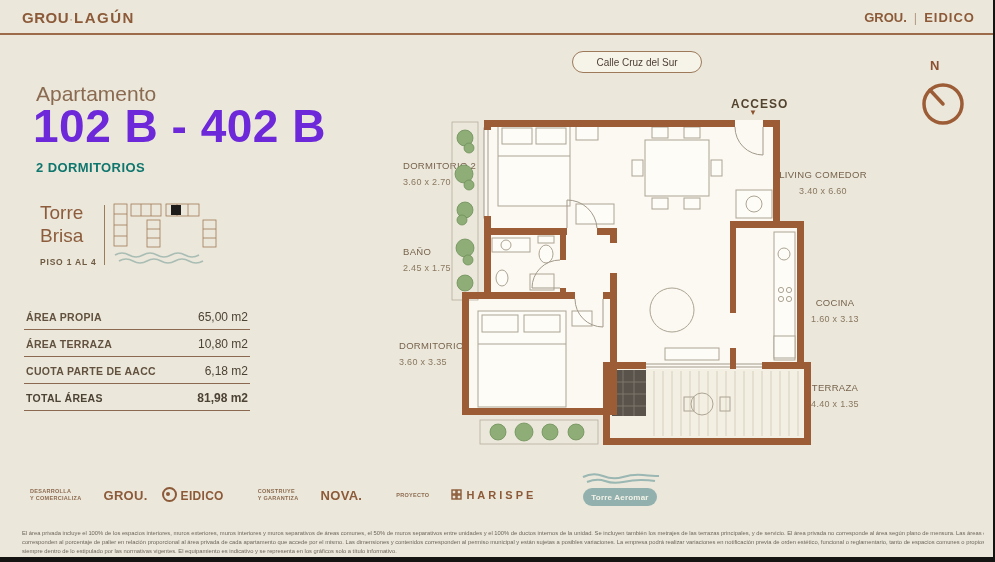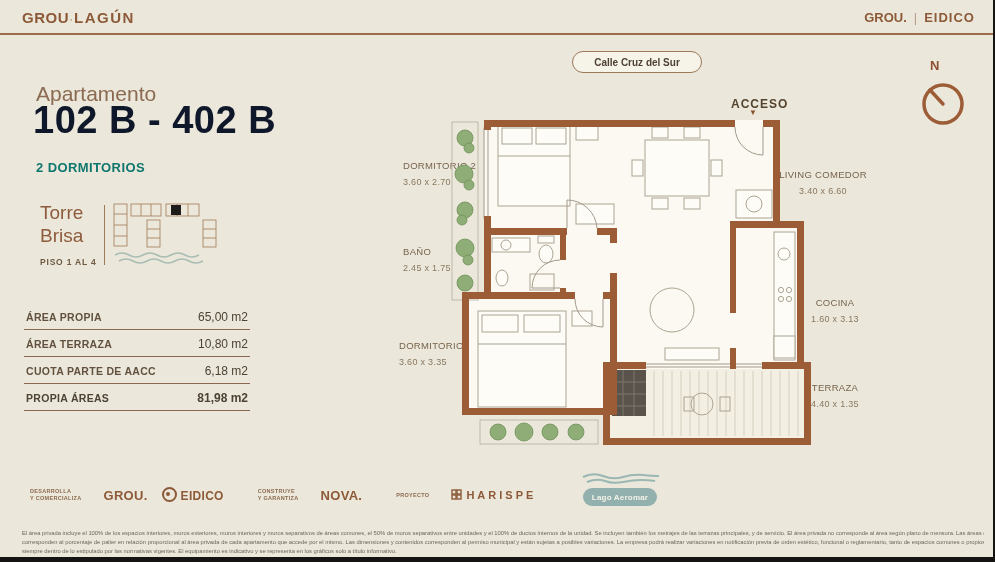--- a/index.html
+++ b/index.html
@@ -14,35 +14,35 @@
   .brand-left .b1{font-weight:bold;}
   .brand-left .sep{font-size:7px;vertical-align:1px;margin:0 1px;}
   .brand-left .b2{font-weight:600;letter-spacing:1.5px;}
   .header-center{position:absolute;left:0;top:13px;width:995px;text-align:center;font-size:8px;font-weight:bold;letter-spacing:6px;color:#7a6852;}
   .brand-right{position:absolute;right:20px;top:10px;font-size:13px;color:#8c5a38;white-space:nowrap;margin-left:31px;}
   .brand-right .b1{font-weight:bold;}
   .brand-right .pipe{color:#b59e87;margin:0 7px;font-weight:normal;}
   .brand-right .b2{font-weight:600;letter-spacing:1px;}
   
   .apt-subtitle{position:absolute;left:36px;top:82px;font-size:21px;color:#8a6a50;}
-  .apt-title{position:absolute;left:33px;top:99px;font-size:38px;font-weight:bold;color:#0f172a;letter-spacing:.5px;white-space:nowrap;}
+  .apt-title{position:absolute;left:33px;top:99px;font-size:46px;font-weight:bold;color:#6d28d9;letter-spacing:.5px;white-space:nowrap;}
   .bedrooms{position:absolute;left:36px;top:160px;font-size:13px;font-weight:bold;color:#0f766e;letter-spacing:.4px;}
   .tower-name{position:absolute;left:40px;top:201px;font-size:19px;line-height:23px;color:#8c5c3c;white-space:pre-line;}
   .tower-floors{position:absolute;left:40px;top:257px;font-size:8.5px;font-weight:bold;letter-spacing:.8px;color:#6e5a42;}
   .tower-divider{position:absolute;left:104px;top:205px;width:1px;height:60px;background:#9c7a5a;}
   .minimap{position:absolute;left:113px;top:203px;}
   
   .areas-table{position:absolute;left:24px;top:303px;width:226px;}
   .area-row{display:flex;justify-content:space-between;align-items:baseline;padding:7px 2px 5px 2px;border-bottom:1.5px solid #8a6950;}
   .area-row .lbl{font-size:10.5px;font-weight:bold;color:#61513e;letter-spacing:.3px;}
   .area-row .val{font-size:12px;color:#4c4335;}
   .area-row.total .lbl,.area-row.total .val{font-weight:bold;color:#4c4335;}
   
   .street-badge{position:absolute;left:572px;top:51px;width:128px;height:20px;border:1px solid #9c7a5a;border-radius:11px;background:#f6f3e9;
-    display:flex;align-items:center;justify-content:center;font-size:10px;font-weight:bold;color:#4f4134;}
+    display:flex;align-items:center;justify-content:center;font-size:10px;font-weight:normal;color:#4f4134;}
   .compass-n{position:absolute;left:930px;top:58px;font-size:13px;font-weight:bold;color:#8c5230;}
   .compass{position:absolute;left:918px;top:79px;}
   .acceso{position:absolute;left:731px;top:97px;font-size:12px;font-weight:bold;letter-spacing:1px;color:#54442f;}
   .acceso-arrow{position:absolute;left:749px;top:108px;font-size:8px;color:#8c5230;}
   .room-label{position:absolute;font-size:9.5px;color:#77634d;letter-spacing:.3px;line-height:10px;}
   .room-label .dims{display:block;margin-top:6px;font-size:9px;color:#8a7860;font-weight:normal;}
   .rl-left{text-align:left;}
   .rl-right{width:90px;text-align:center;}
   .plan-svg{position:absolute;left:440px;top:108px;}
   
@@ -122,21 +122,21 @@
     </div>
     <div class="area-row">
       <span class="lbl">ÁREA TERRAZA</span>
       <span class="val">10,80 m2</span>
     </div>
     <div class="area-row">
       <span class="lbl">CUOTA PARTE DE AACC</span>
       <span class="val">6,18 m2</span>
     </div>
     <div class="area-row total">
-      <span class="lbl">PROPIA ÁREAS</span>
+      <span class="lbl">TOTAL ÁREAS</span>
       <span class="val">81,98 m2</span>
     </div>
   </div>
 
   <div class="street-badge">Calle Cruz del Sur</div>
   <div class="compass-n">N</div>
   <svg class="compass" width="50" height="50" viewBox="0 0 50 50">
     <circle cx="25" cy="25" r="19" fill="none" stroke="#9c5c36" stroke-width="3.5"></circle>
     <line x1="25" y1="25" x2="12" y2="11" stroke="#9c5c36" stroke-width="3.5" stroke-linecap="round"></line>
   </svg>
@@ -327,21 +327,21 @@
       <rect x="22" y="300" width="155" height="7"></rect>
     </g>
   </svg>
 
   <svg class="lake-waves" width="80" height="15" viewBox="0 0 80 15">
     <g stroke="#9ab7b3" stroke-width="2" fill="none">
       <path d="M2 6 q 10 -5 20 -1 t 20 1 t 20 -2 t 16 1"></path>
       <path d="M6 11 q 10 -4 18 -1 t 18 1 t 18 -2 t 14 1"></path>
     </g>
   </svg>
-  <div class="lake-badge">Lago Aeromar</div>
+  <div class="lake-badge">Torre Aeromar</div>
 
   <div class="credits">
     <span class="credit-role">Desarrolla
 y comercializa</span>
     <span class="credit-gap-m"></span>
     <span class="credit-brand">GROU.</span>
     <span class="credit-gap-s"></span>
     <span class="credit-brand small"><span class="eidico-mark"></span><span>EIDICO</span></span>
     <span class="credit-gap-l"></span>
     <span class="credit-role">Construye

